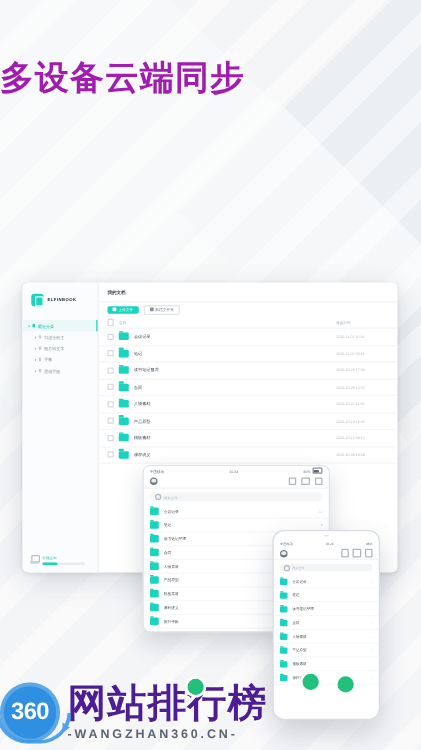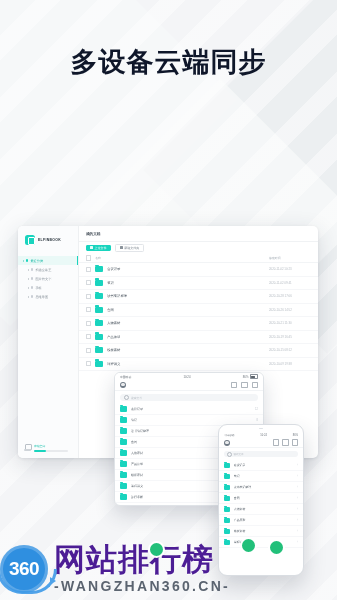--- a/index.html
+++ b/index.html
@@ -18,22 +18,22 @@
         rgba(255,255,255,0) 26px,
         rgba(255,255,255,.85) 26px,
         rgba(255,255,255,.85) 44px);
      opacity:.55;}
   .bg-wedge{position:absolute;background:#eceef1;opacity:.75;}
   .w1{width:320px;height:320px;left:-150px;top:-60px;transform:rotate(45deg);background:#f7f8f9;}
   .w2{width:260px;height:260px;right:-120px;top:40px;transform:rotate(45deg);background:#eaecef;}
   .w3{width:200px;height:200px;left:120px;top:120px;transform:rotate(45deg);background:#f8f9fa;}
 
   
-  .headline{position:absolute;left:0;right:0;top:44px;text-align:center;
-    font-size:27px;font-weight:bold;letter-spacing:1px;color:#0f172a;
+  .headline{position:absolute;left:0;right:0;top:44px;
+    font-size:27px;font-weight:bold;letter-spacing:1px;color:#a21caf;
     font-family:"DejaVu Sans","Liberation Sans",sans-serif;}
 
   
   .desktop{position:absolute;left:18px;top:226px;width:300px;height:232px;
      background:#ffffff;border-radius:5px;
      box-shadow:0 6px 22px rgba(40,50,70,.16),0 1px 3px rgba(40,50,70,.10);
      overflow:hidden;display:flex;}
   .dt-side{width:60px;background:#fbfcfd;border-right:1px solid #eef0f2;
      display:flex;flex-direction:column;padding:7px 0 0 0;position:relative;}
   .brand{display:flex;align-items:center;gap:3px;padding:0 0 0 7px;height:14px;}
@@ -138,21 +138,21 @@
      letter-spacing:-.5px;position:relative;flex:none;
      box-shadow:inset 0 0 0 3px rgba(255,255,255,.22);}
   .wm-arrow{position:absolute;left:-3px;bottom:-1px;width:54px;height:22px;
      border:3px solid #3e9ae8;border-top:none;border-radius:0 0 28px 28px;opacity:.9;}
   .wm-arrow:after{content:"";position:absolute;right:-2px;top:8px;
      border-left:6px solid #3e9ae8;border-top:4px solid transparent;border-bottom:4px solid transparent;}
   .wm-txt{display:flex;flex-direction:column;align-items:flex-start;}
   .wm-cn{font-size:31px;font-weight:bold;color:#4c1d95;letter-spacing:1px;line-height:1;
      font-family:"DejaVu Sans","Liberation Sans",sans-serif;
      text-shadow:0 1px 0 rgba(255,255,255,.8);}
-  .wm-en{font-size:14px;letter-spacing:2.3px;color:#5b6470;margin-top:3px;font-weight:bold;}
+  .wm-en{font-size:10px;letter-spacing:2.3px;color:#5b6470;margin-top:3px;font-weight:bold;}
   .wm-chip{position:absolute;width:13px;height:13px;border-radius:50%;background:#22c07a;
      border:2px solid #fff;}
   .c1{left:148px;bottom:42px;}
   .c2{left:240px;bottom:46px;}
   .c3{left:268px;bottom:44px;}
 </style>
 </head>
 <body>
 
 <div id="stage">

